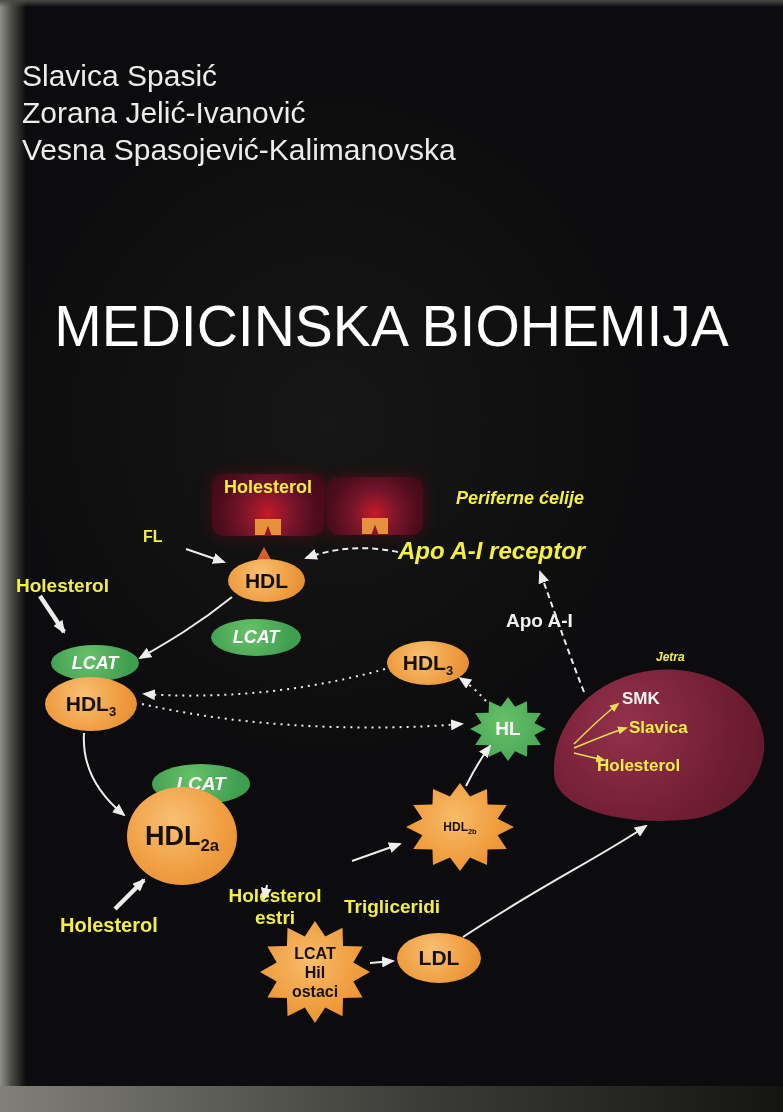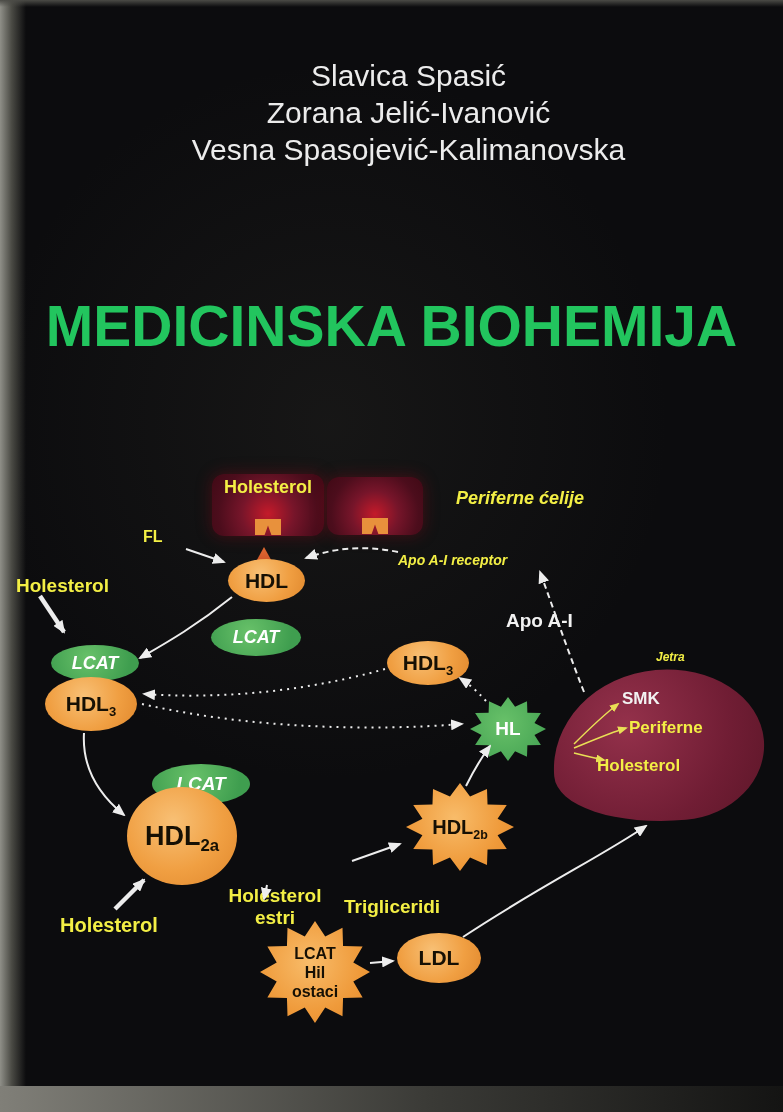--- a/index.html
+++ b/index.html
@@ -8,24 +8,24 @@
   .cover{position:absolute;inset:0;background:#0c0c0e;}
   
   .edge-left{position:absolute;left:0;top:0;width:26px;height:100%;
     background:linear-gradient(90deg,#8f8f88 0%,#4a4a44 45%,rgba(20,20,18,0) 100%);}
   .edge-bottom{position:absolute;left:0;bottom:0;height:26px;width:100%;
     background:linear-gradient(90deg,#807f78 0%,#3a3a36 55%,#141413 100%);}
   .edge-top{position:absolute;left:0;top:0;height:7px;width:100%;
     background:linear-gradient(180deg,#4b4b46,rgba(0,0,0,0));}
   .vignette{position:absolute;inset:0;pointer-events:none;
     background:radial-gradient(ellipse 62% 46% at 42% 38%,rgba(72,70,60,0.18),rgba(0,0,0,0) 70%);}
-  .authors{position:absolute;top:57px;left:0;right:0;text-align:center;
-    color:#ececec;font-size:30px;line-height:37px;padding-left:34px;}
+  .authors{position:absolute;top:57px;left:0;right:0;text-align:left;
+    color:#ececec;font-size:30px;line-height:37px;padding-left:22px;}
   .title{position:absolute;top:293px;left:0;width:100%;margin:0;text-align:center;
-    color:#22c55e;font-size:57px;font-weight:bold;white-space:nowrap;letter-spacing:0;}
+    color:#ffffff;font-size:57px;font-weight:normal;white-space:nowrap;letter-spacing:0;}
   .diagram{position:absolute;inset:0;}
   
   .lbl{position:absolute;color:#f3ef45;font-weight:bold;z-index:2;white-space:nowrap;}
   .lbl.it{font-style:italic;}
   .lbl.wh{color:#f2f2f2;}
   
   .ell{position:absolute;display:flex;align-items:center;justify-content:center;
     border-radius:50%;font-weight:bold;color:#161004;z-index:2;}
   .orange{background:radial-gradient(circle at 42% 35%,#f8c075,#f09f42 55%,#e0872c);}
   .green{background:radial-gradient(circle at 42% 35%,#68c169,#3f9e4f 75%);
@@ -78,26 +78,26 @@
     </div>
     <div class="membrane" style="left:327px;top:477px;width:96px;height:58px">
       <div class="receptor"></div>
     </div>
     <div class="triangle"></div>
 
     <div class="liver"></div>
 
     <div class="lbl it" style="left:456px;top:488px;font-size:18px">Periferne ćelije</div>
     <div class="lbl" style="left:143px;top:528px;font-size:16px">FL</div>
-    <div class="lbl it" style="left:398px;top:552px;font-size:14px">Apo A-I receptor</div>
+    <div class="lbl it" style="left:398px;top:537px;font-size:24px">Apo A-I receptor</div>
     <div class="lbl" style="left:16px;top:575px;font-size:19px">Holesterol</div>
     <div class="lbl wh" style="left:506px;top:610px;font-size:19px">Apo A-I</div>
     <div class="lbl it" style="left:656px;top:650px;font-size:12px">Jetra</div>
     <div class="lbl wh" style="left:622px;top:689px;font-size:17px">SMK</div>
-    <div class="lbl" style="left:629px;top:718px;font-size:17px">Periferne</div>
+    <div class="lbl" style="left:629px;top:718px;font-size:17px">Slavica</div>
     <div class="lbl" style="left:597px;top:756px;font-size:17px">Holesterol</div>
     <div class="lbl" style="left:214px;top:885px;width:122px;text-align:center;font-size:19px;line-height:22px">
       <div>Holesterol</div>
       <div>estri</div>
     </div>
     <div class="lbl" style="left:344px;top:896px;font-size:19px">Trigliceridi</div>
     <div class="lbl" style="left:60px;top:914px;font-size:20px">Holesterol</div>
 
     <div class="ell orange" style="left:228px;top:559px;width:77px;height:43px;font-size:21px">
       <span class="nlabel">HDL</span>
@@ -116,21 +116,21 @@
     </div>
     <div class="star green-star" style="left:470px;top:697px;width:76px;height:64px;font-size:19px">
       <span class="nlabel">HL</span>
     </div>
     <div class="ell green" style="left:152px;top:764px;width:98px;height:40px;font-size:19px">
       <span class="nlabel">LCAT</span>
     </div>
     <div class="ell orange" style="left:127px;top:787px;width:110px;height:98px;font-size:27px">
       <span class="nlabel"><span>HDL</span><sub>2a</sub></span>
     </div>
-    <div class="star orange-star" style="left:406px;top:783px;width:108px;height:88px;font-size:20px">
+    <div class="star orange-star" style="left:406px;top:783px;width:108px;height:88px;font-size:12px">
       <span class="nlabel"><span>HDL</span><sub>2b</sub></span>
     </div>
     <div class="star orange-star" style="left:260px;top:921px;width:110px;height:102px;font-size:16px">
       <div class="vline">LCAT</div>
       <div class="vline">Hil</div>
       <div class="vline">ostaci</div>
     </div>
     <div class="ell orange" style="left:397px;top:933px;width:84px;height:50px;font-size:21px">
       <span class="nlabel">LDL</span>
     </div>

